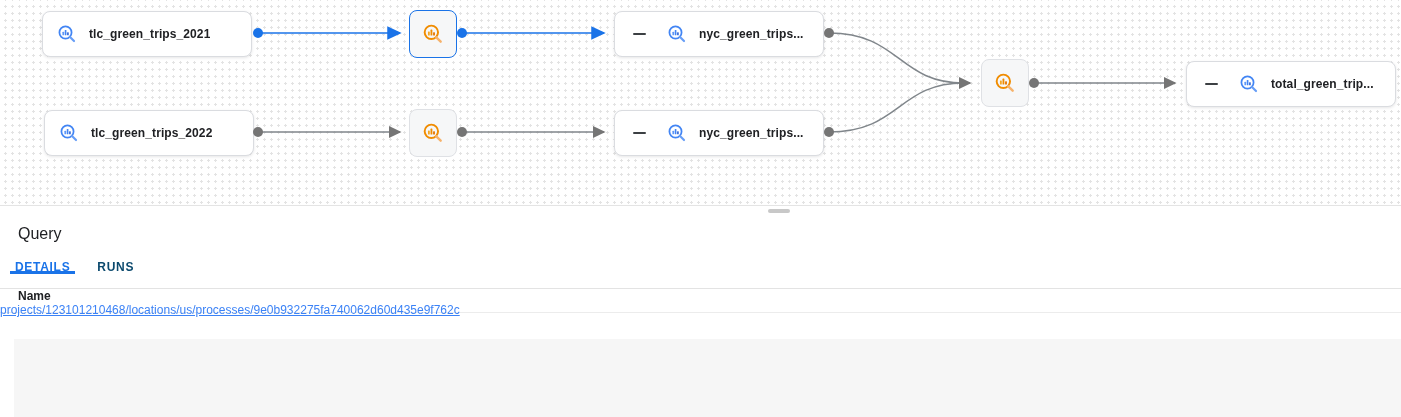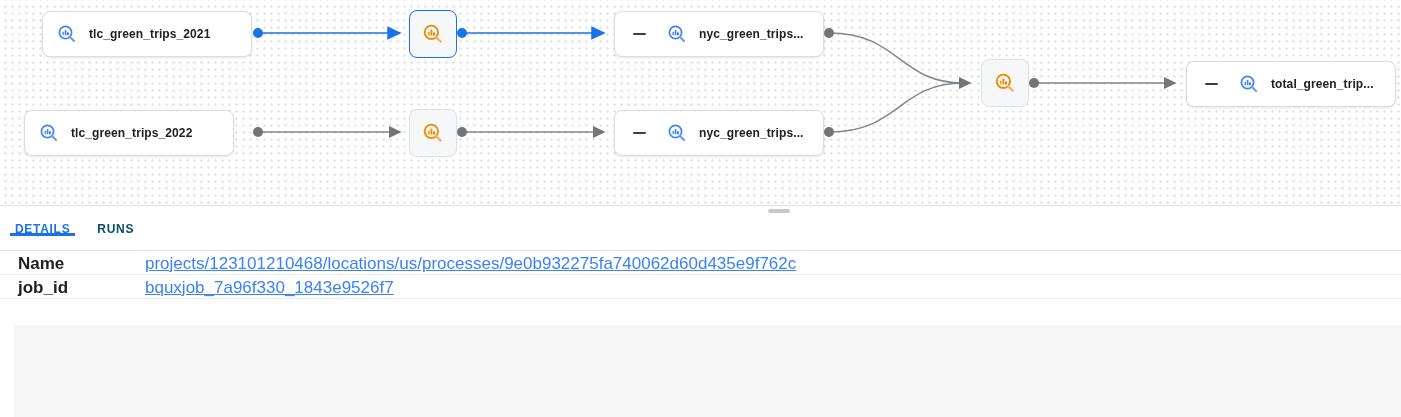--- a/index.html
+++ b/index.html
@@ -57,22 +57,22 @@
     display:flex; align-items:flex-start; border-bottom:1px solid #e3e3e3;
   }
   .tab {
     display:flex; align-items:center; padding:0 5px; margin-right:17px;
     font-size:12px; font-weight:bold; letter-spacing:.7px; color:#0c4a6e;
     cursor:pointer;
   }
   .tab.active { color:#1a73e8; box-shadow:inset 0 -3px 0 #1a73e8; }
 
   .kv-row {
-    display:flex; align-items:flex-end; height:24px;
-    border-bottom:1px solid #ececec; font-size:17px;
+    display:flex; align-items:flex-start; height:24px;
+    border-bottom:1px solid #ececec; font-size:12px;flex-direction:column;
   }
   .kv-label { width:145px; padding-left:18px; font-weight:bold; color:#202124; flex:none; }
   .kv-value { color:#3b82f6; white-space:nowrap;text-decoration:underline; }
 
   
   .code-block {
     margin:26px 0 0 14px; background:#f6f6f6; padding:16px 16px 24px 16px;
     font-family:"DejaVu Sans Mono","Liberation Mono",monospace;
     font-size:12px; line-height:20px; color:#26282b; white-space:pre;
     min-height:60px;
@@ -117,21 +117,21 @@
           <circle cx="10.2" cy="10.2" r="7.3" fill="none" stroke="#4285f4" stroke-width="2.1"></circle>
           <rect x="6.5" y="9.2" width="2" height="4.4" rx="0.6" fill="#5e97f6"></rect>
           <rect x="9.3" y="7.2" width="2" height="6.4" rx="0.6" fill="#4285f4"></rect>
           <rect x="12.1" y="10" width="2" height="3.6" rx="0.6" fill="#3367d6"></rect>
           <path d="M15.6 15.6 L20.4 20.4" stroke="#669df6" stroke-width="2.6" stroke-linecap="round"></path>
         </svg>
       </span>
       <span class="node-label">nyc_green_trips...</span>
     </div>
 
-    <div class="table-node" style="left:24px; top:110px;">
+    <div class="table-node" style="left:44px; top:110px;">
       <span class="bq-icon">
         <svg width="20" height="20" viewBox="0 0 24 24">
           <circle cx="10.2" cy="10.2" r="7.3" fill="none" stroke="#4285f4" stroke-width="2.1"></circle>
           <rect x="6.5" y="9.2" width="2" height="4.4" rx="0.6" fill="#5e97f6"></rect>
           <rect x="9.3" y="7.2" width="2" height="6.4" rx="0.6" fill="#4285f4"></rect>
           <rect x="12.1" y="10" width="2" height="3.6" rx="0.6" fill="#3367d6"></rect>
           <path d="M15.6 15.6 L20.4 20.4" stroke="#669df6" stroke-width="2.6" stroke-linecap="round"></path>
         </svg>
       </span>
       <span class="node-label">tlc_green_trips_2022</span>
@@ -217,35 +217,32 @@
       <circle cx="462" cy="132" r="5" fill="#757575"></circle>
       <circle cx="829" cy="33" r="5" fill="#757575"></circle>
       <circle cx="829" cy="132" r="5" fill="#757575"></circle>
       <circle cx="1034" cy="83" r="5" fill="#757575"></circle>
     </svg>
   </div>
 
   <div class="drag-handle"></div>
 
   <div class="panel">
+    <div class="panel-title">Query</div>
 
     <div class="tabs">
       <div class="tab active">DETAILS</div>
       <div class="tab">RUNS</div>
     </div>
 
     <div class="kv-table">
       <div class="kv-row">
         <div class="kv-label">Name</div>
         <div class="kv-value">projects/123101210468/locations/us/processes/9e0b932275fa740062d60d435e9f762c</div>
       </div>
-      <div class="kv-row">
-        <div class="kv-label">job_id</div>
-        <div class="kv-value">bquxjob_7a96f330_1843e9526f7</div>
-      </div>
     </div>
 
     <div class="code-block">
       
       
     </div>
   </div>
 
 </div>
 

